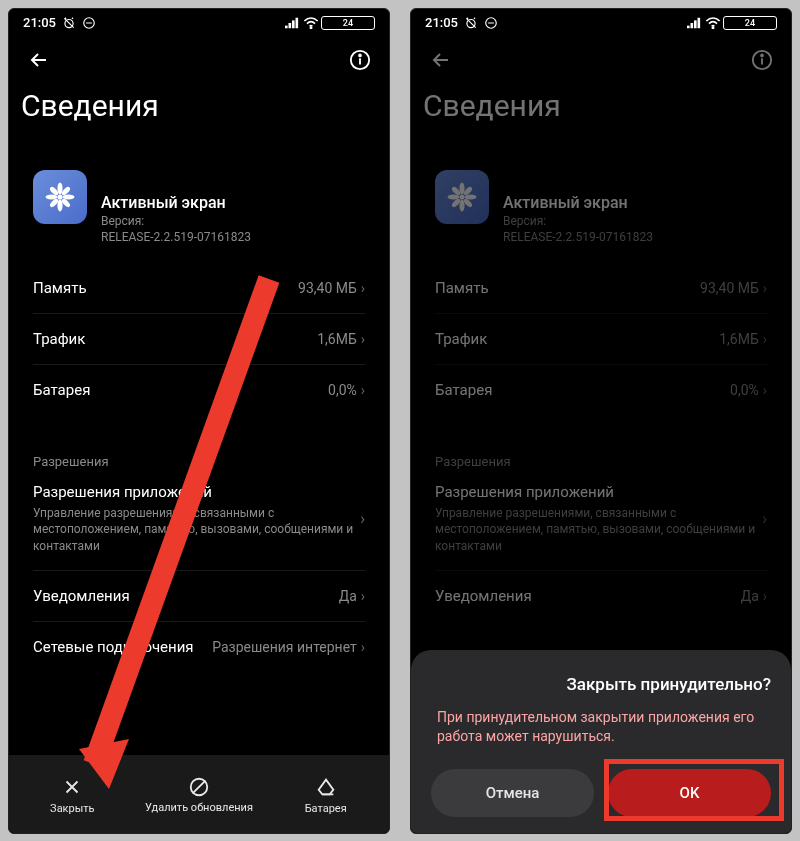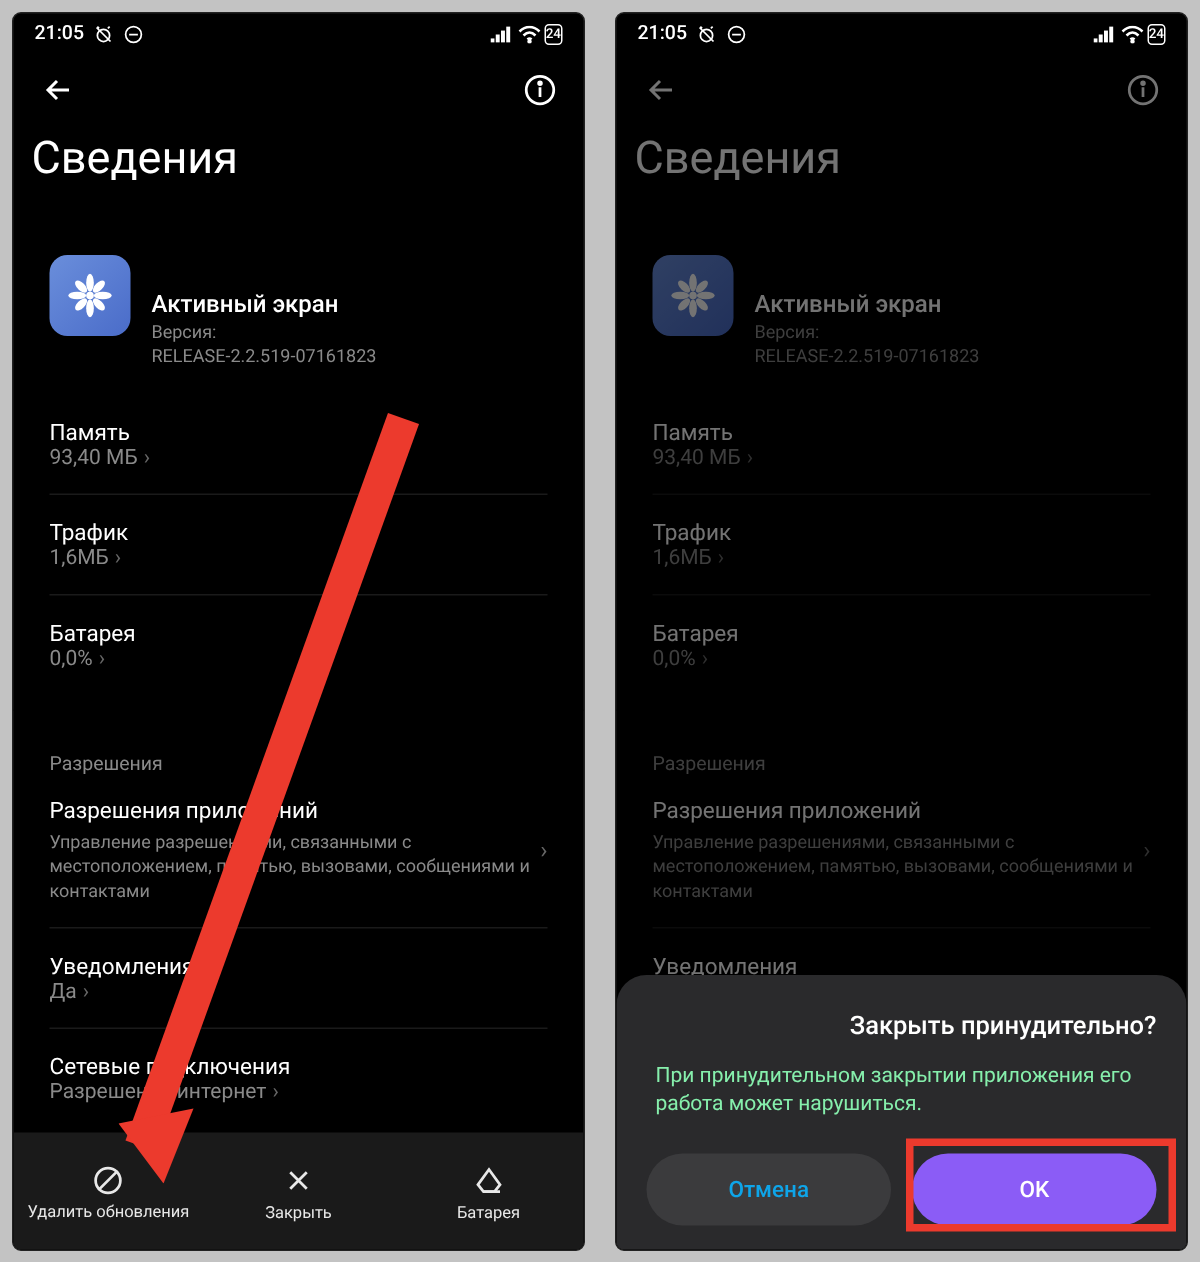--- a/index.html
+++ b/index.html
@@ -64,23 +64,22 @@
     justify-content: center;
     flex-shrink: 0;
   }
   .app-icon svg { width: 34px; height: 34px; }
   .app-meta { color: #fff; margin-top: 44px; }
   .app-name { font-size: 16px; font-weight: 500; margin-bottom: 2px; }
   .app-version { font-size: 12px; color: #8a8a8a; line-height: 1.3; }
   .list-row {
     display: flex;
     justify-content: space-between;
-    align-items: flex-start;
+    align-items: center;
     padding: 16px 24px;
-    flex-direction: column;
   }
   .list-label { color: #fff; font-size: 15px; }
   .list-value { color: #8a8a8a; font-size: 14px; display: flex; align-items: center; gap: 4px; }
   .divider { height: 1px; background: #1a1a1a; margin: 0 24px; }
   .divider-full { height: 1px; background: #000; margin: 10px 0; }
   .section-header {
     color: #8a8a8a;
     font-size: 13px;
     padding: 18px 24px 6px;
   }
@@ -118,52 +117,52 @@
   .dialog {
     position: absolute;
     bottom: 0;
     left: 0;
     right: 0;
     background: #2a2a2c;
     border-radius: 20px 20px 0 0;
     padding: 24px 20px 16px;
   }
   .dialog-title { color: #fff; font-size: 17px; font-weight: 500; text-align: right; margin-bottom: 14px; }
-  .dialog-body { color: #86efac; font-size: 14px; line-height: 1.4; margin-bottom: 22px; padding: 0 6px; }
+  .dialog-body { color: #fca5a5; font-size: 14px; line-height: 1.4; margin-bottom: 22px; padding: 0 6px; }
   .dialog-buttons { display: flex; gap: 14px; }
   .btn {
     flex: 1;
     height: 48px;
     border-radius: 24px;
     display: flex;
     align-items: center;
     justify-content: center;
     font-size: 15px;
     font-weight: 500;
   }
-  .btn-cancel { background: #3b3b3d; color: #0ea5e9; }
-  .btn-ok { background: #8b5cf6; color: #fff; }
+  .btn-cancel { background: #3b3b3d; color: #e5e5e5; }
+  .btn-ok { background: #b91c1c; color: #fff; }
   
   
   .arrow-overlay {
     position: absolute;
     pointer-events: none;
     z-index: 100;
   }
   .highlight-box {
     position: absolute;
     border: 5px solid #ec3a2d;
     pointer-events: none;
     z-index: 100;
   }
   .battery-box {
     border: 1px solid #fff;
     border-radius: 3px;
     font-size: 9px;
-    padding: 0 0;
+    padding: 0 21px;
     line-height: 12px;
     display: inline-block;
   }
 </style>
 </head>
 <body>
 
 <div class="container">
 
   <div class="phone">
@@ -276,30 +275,30 @@
       <span class="list-label">Сетевые подключения</span>
       <span class="list-value">
           <span>Разрешения интернет</span>
           <span class="chevron">›</span>
         </span>
     </div>
 
     <div class="bottom-bar">
       <div class="bottom-item">
         <svg viewBox="0 0 24 24" fill="none" stroke="#e8e8e8" stroke-width="2">
+            <path d="M18 6L6 18M6 6l12 12"></path>
+          </svg>
+        <span>Закрыть</span>
+      </div>
+      <div class="bottom-item">
+        <svg viewBox="0 0 24 24" fill="none" stroke="#e8e8e8" stroke-width="2">
             <circle cx="12" cy="12" r="9"></circle>
             <path d="M5 19L19 5"></path>
           </svg>
         <span style="text-align:center;line-height:1.1">Удалить обновления</span>
-      </div>
-      <div class="bottom-item">
-        <svg viewBox="0 0 24 24" fill="none" stroke="#e8e8e8" stroke-width="2">
-            <path d="M18 6L6 18M6 6l12 12"></path>
-          </svg>
-        <span>Закрыть</span>
       </div>
       <div class="bottom-item">
         <svg viewBox="0 0 24 24" fill="none" stroke="#e8e8e8" stroke-width="2">
             <path d="M4 15l8-11 8 11-4 5H8z"></path>
             <path d="M8 20h12"></path>
           </svg>
         <span>Батарея</span>
       </div>
     </div>
 

